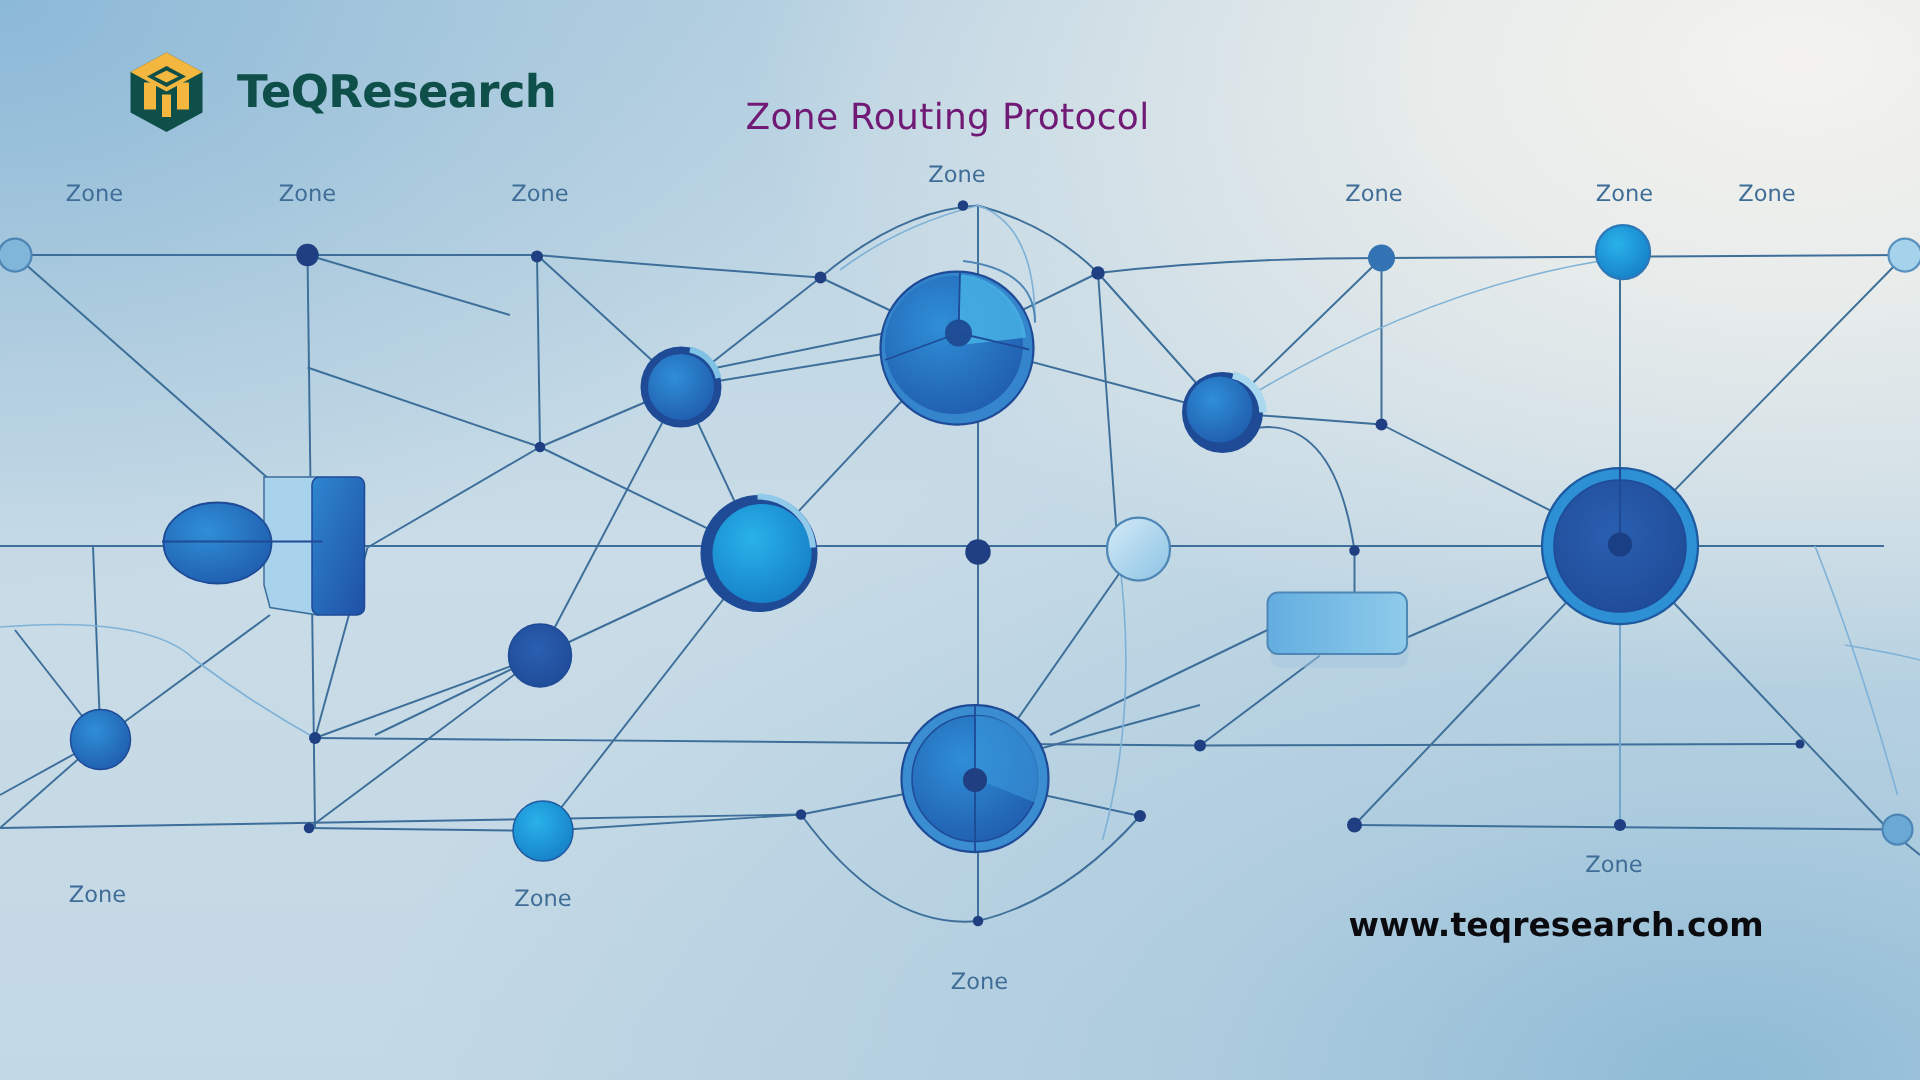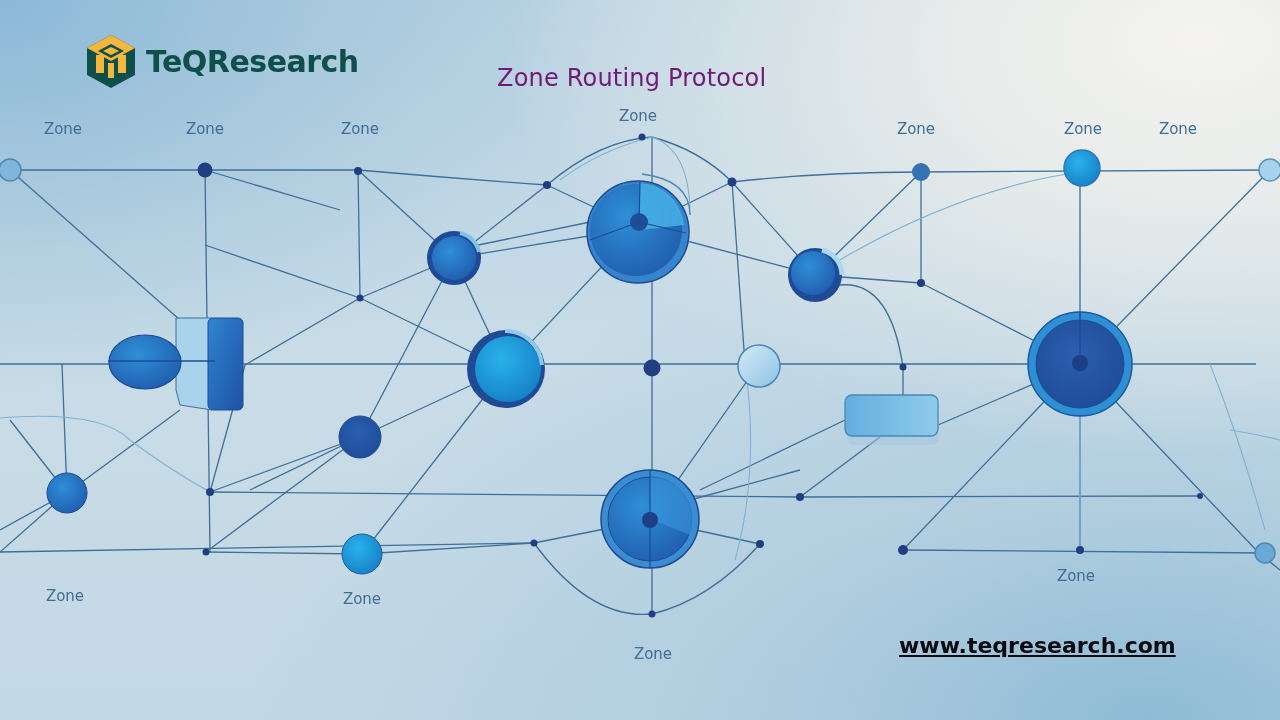--- a/index.html
+++ b/index.html
@@ -9,43 +9,43 @@
       font-family: "Liberation Sans", sans-serif;
       background:
         radial-gradient(ellipse 700px 420px at 1200px 40px, #f4f3ef 0%, rgba(240,240,236,0.85) 35%, rgba(220,230,236,0) 100%),
         radial-gradient(ellipse 900px 500px at 1150px 720px, #8ebbd6 0%, rgba(160,196,218,0.6) 40%, rgba(190,212,226,0) 100%),
         radial-gradient(ellipse 600px 400px at 0px 0px, #8cb9d8 0%, rgba(150,190,215,0.4) 60%, rgba(190,212,226,0) 100%),
         linear-gradient(180deg, #b8d2e2 0%, #c9dce7 50%, #c3d8e5 100%);
     }
     #diagram { position: absolute; left: 0; top: 0; width: 1280px; height: 720px; }
     .logo {
       position: absolute; left: 84px; top: 32px; height: 58px;
-      display: flex; align-items: center; gap: 8px;
+      display: flex; align-items: center; gap: 20px;
     }
     .logo-text {
       font-family: "DejaVu Sans", sans-serif;
       font-weight: bold; font-size: 30px; letter-spacing: -0.5px;
       color: #0f4f4a;
     }
     .title {
       position: absolute; left: 497px; top: 64px;
       font-family: "DejaVu Sans", sans-serif;
       font-size: 24px; color: #701a75; letter-spacing: 0.2px;
     }
     .zone-label {
       position: absolute;
       font-family: "DejaVu Sans", sans-serif;
       font-size: 15px; color: #3f6d97;
       transform: translateX(-50%);
       white-space: nowrap;
     }
     .url {
-      position: absolute; left: 899px; top: 633px;
-      font-family: "DejaVu Sans", sans-serif;
-      font-weight: bold; font-size: 22px; color: #0b0b0f; text-decoration: underline;
+      position: absolute; left: 899px; top: 605px;
+      font-family: "DejaVu Sans", sans-serif;
+      font-weight: bold; font-size: 22px; color: #0b0b0f;
     }
   </style>
 </head>
 <body>
 
 <svg id="diagram" viewBox="0 0 1280 720" xmlns="http://www.w3.org/2000/svg">
   <defs>
     <radialGradient id="gBright" cx="40%" cy="35%" r="70%">
       <stop offset="0%" stop-color="#29b2ea"></stop>
       <stop offset="100%" stop-color="#1680c7"></stop>

